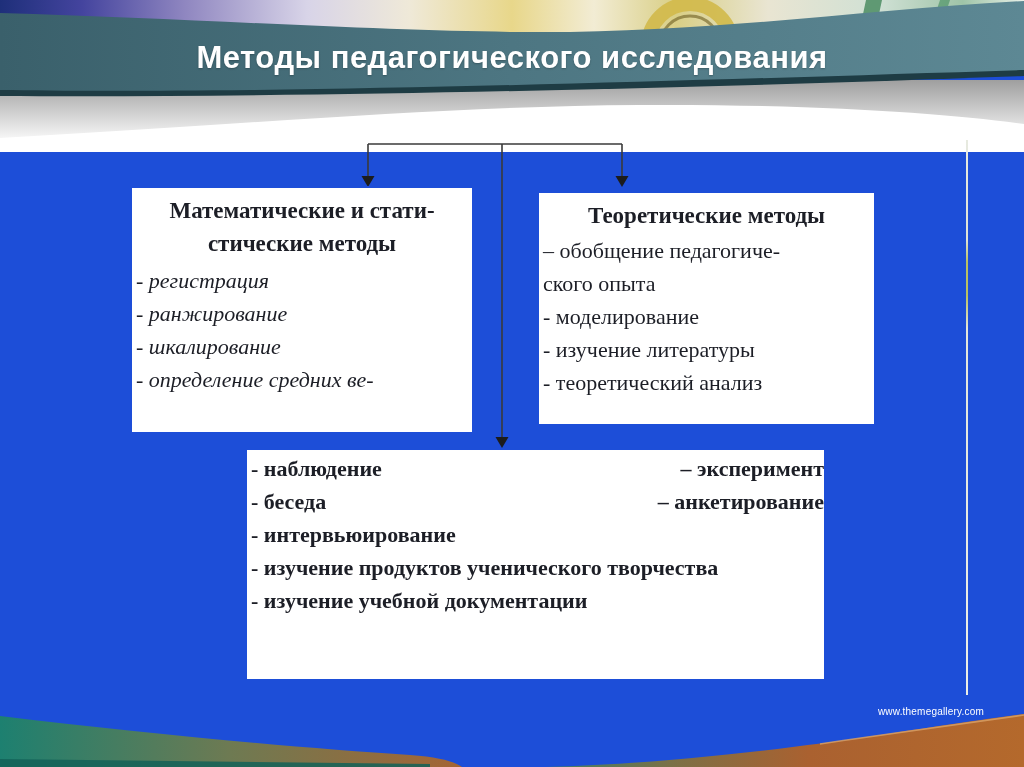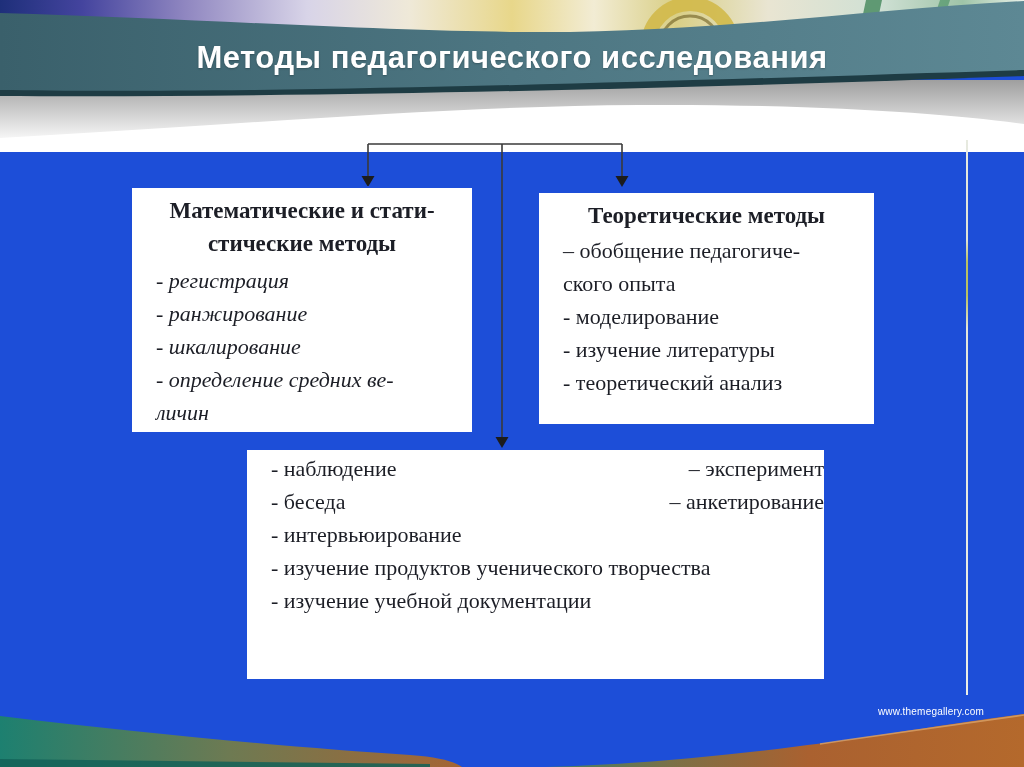--- a/index.html
+++ b/index.html
@@ -17,27 +17,27 @@
   }
   
   #accent-line{position:absolute;left:966px;top:140px;width:2px;height:555px;
     background:linear-gradient(180deg,#e7eae0 0%,#dfe3d6 18%,#b9c062 22%,#b9c062 28%,#e3e6da 34%,#eceee6 100%);}
   
   .box{
     position:absolute;background:#ffffff;border:2px solid #1d4ed8;
     color:#1c1e26;font-family:"Liberation Serif","DejaVu Serif",serif;
   }
   .box-title{font-weight:bold;text-align:center;font-size:23px;line-height:33px;padding-top:6px;}
-  .box-line{font-size:22px;line-height:33px;padding-left:24px;white-space:nowrap;}
+  .box-line{font-size:22px;line-height:33px;padding-left:4px;white-space:nowrap;}
   #box-math{left:130px;top:186px;width:340px;height:244px;}
   #box-math .lines{margin-top:4px;font-style:italic;}
   #box-theory{left:537px;top:191px;width:335px;height:231px;}
   #box-theory .lines{margin-top:2px;}
   #box-emp{left:245px;top:448px;width:577px;height:229px;}
-  #box-emp .lines{margin-top:2px;}
+  #box-emp .lines{margin-top:2px;font-weight:bold;}
   .two-col{display:flex;}
   .two-col .col-right{margin-left:auto;width:292px;text-align:right;}
   
   #connectors{position:absolute;top:0;left:0;pointer-events:none;}
   
   #footer-art{position:absolute;left:0;top:690px;}
   #footer-url{
     position:absolute;right:40px;top:706px;color:#ffffff;font-size:10px;
     font-family:"Liberation Sans",sans-serif;letter-spacing:.2px;
   }
@@ -104,21 +104,20 @@
   <div class="box" id="box-math">
     <div class="box-title">
       <span>Математические и стати-</span><br>
       <span>стические методы</span>
     </div>
     <div class="lines">
       <div class="box-line">- регистрация</div>
       <div class="box-line">- ранжирование</div>
       <div class="box-line">- шкалирование</div>
       <div class="box-line">- определение средних ве-</div>
-      <div class="box-line">личин</div>
     </div>
   </div>
 
   <div class="box" id="box-theory">
     <div class="box-title">Теоретические методы</div>
     <div class="lines">
       <div class="box-line">– обобщение педагогиче-</div>
       <div class="box-line">ского опыта</div>
       <div class="box-line">- моделирование</div>
       <div class="box-line">- изучение литературы</div>

